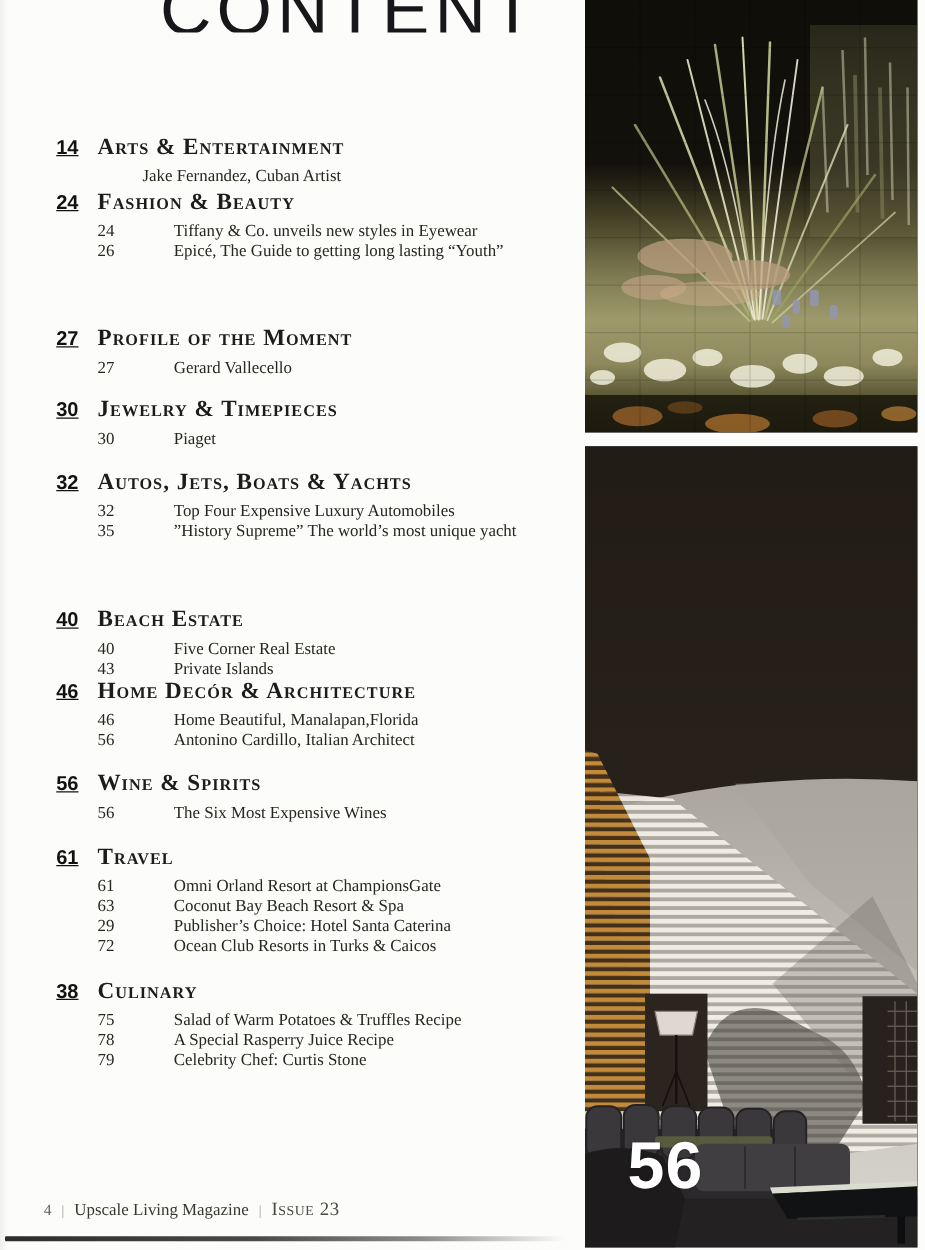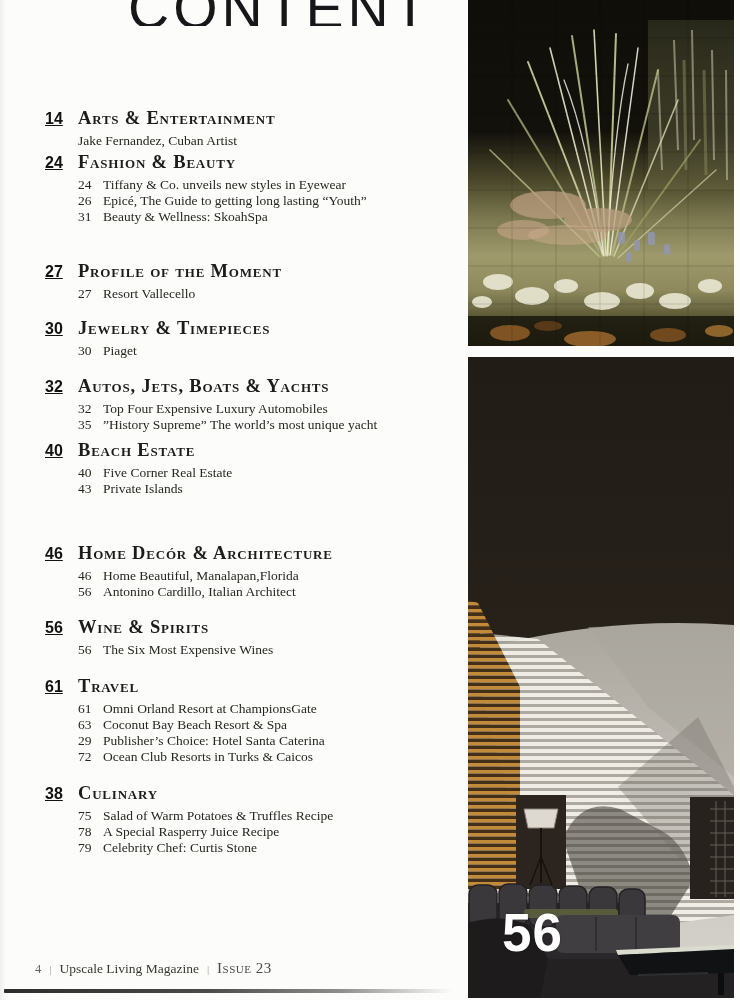--- a/index.html
+++ b/index.html
@@ -42,21 +42,21 @@
   }
   .sec-title{
     font-variant:small-caps;
     font-weight:600;font-size:18.5px;
     letter-spacing:0.8px;color:#1c1c1a;
     white-space:nowrap;
   }
   .sec-items{margin-left:33px;}
   .toc-item{display:flex;line-height:16px;font-size:13.5px;color:#27261f;white-space:nowrap;}
   .item-num{flex:0 0 25px;}
-  .item-text{flex:1 1 auto;}
+  .item-text{flex:1 1 auto;margin-left:36px;}
 
   
   .photo{position:absolute;left:468px;width:266px;overflow:hidden;background:#111;}
   .photo svg{display:block;width:100%;height:100%;}
   .photo-top{top:0;height:346px;}
   .photo-bottom{top:357px;height:641px;}
   .photo-page-label{
     position:absolute;left:502px;top:906px;
     font-family:"Liberation Sans", sans-serif;
     font-weight:700;font-size:53px;line-height:53px;
@@ -110,35 +110,31 @@
         </div>
         <div class="sec-items">
           <div class="toc-item">
             <span class="item-num">24</span>
             <span class="item-text">Tiffany &amp; Co. unveils new styles in Eyewear</span>
           </div>
           <div class="toc-item">
             <span class="item-num">26</span>
             <span class="item-text">Epicé, The Guide to getting long lasting “Youth”</span>
           </div>
-          <div class="toc-item">
-            <span class="item-num">31</span>
-            <span class="item-text">Beauty &amp; Wellness: SkoahSpa</span>
-          </div>
         </div>
       </div>
       <div class="toc-section" style="top: 261px;">
         <div class="sec-head">
           <span class="sec-num">27</span>
           <span class="sec-title">Profile of the Moment</span>
         </div>
         <div class="sec-items">
           <div class="toc-item">
             <span class="item-num">27</span>
-            <span class="item-text">Resort Vallecello</span>
+            <span class="item-text">Gerard Vallecello</span>
           </div>
         </div>
       </div>
       <div class="toc-section" style="top: 318px;">
         <div class="sec-head">
           <span class="sec-num">30</span>
           <span class="sec-title">Jewelry &amp; Timepieces</span>
         </div>
         <div class="sec-items">
           <div class="toc-item">
@@ -156,21 +152,21 @@
           <div class="toc-item">
             <span class="item-num">32</span>
             <span class="item-text">Top Four Expensive Luxury Automobiles</span>
           </div>
           <div class="toc-item">
             <span class="item-num">35</span>
             <span class="item-text">”History Supreme” The world’s most unique yacht</span>
           </div>
         </div>
       </div>
-      <div class="toc-section" style="top: 440px;">
+      <div class="toc-section" style="top: 486px;">
         <div class="sec-head">
           <span class="sec-num">40</span>
           <span class="sec-title">Beach Estate</span>
         </div>
         <div class="sec-items">
           <div class="toc-item">
             <span class="item-num">40</span>
             <span class="item-text">Five Corner Real Estate</span>
           </div>
           <div class="toc-item">

